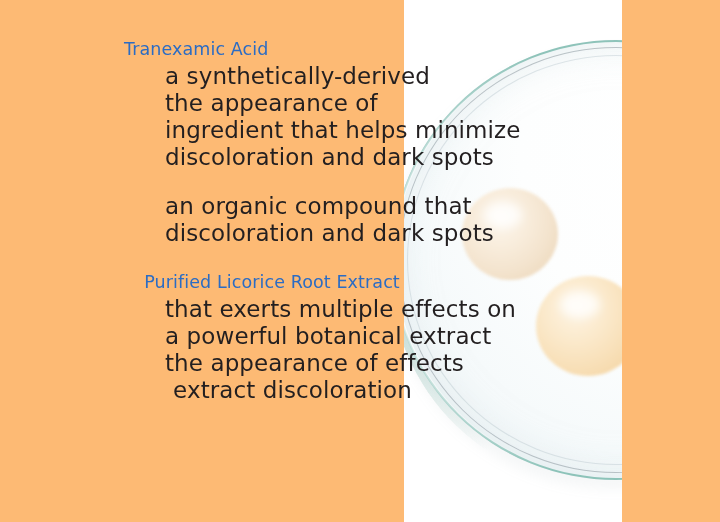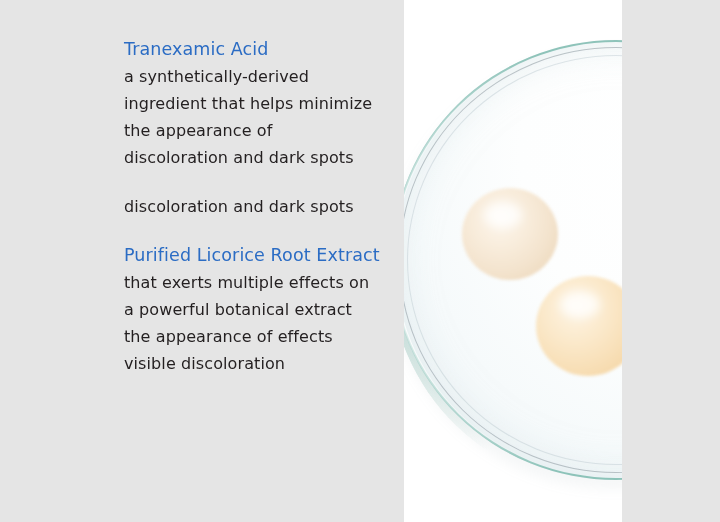--- a/index.html
+++ b/index.html
@@ -7,49 +7,50 @@
     padding: 0;
     background: #ffffff;
   }
   body {
     font-family: "DejaVu Sans", sans-serif;
   }
   #page {
     position: relative;
     width: 720px;
     height: 522px;
-    background: #e5e5e5;
+    background: #fdba74;
     overflow: hidden;
   }
 
   
   #text-column {
     position: absolute;
     left: 124px;
     top: 36px;
     width: 296px;
     z-index: 5;
   }
   .ingredient-block {
     margin: 0 0 22px 0;
   }
-  .ingredient-block:last-child { margin-bottom: 0; }
+  .ingredient-block:last-child { margin-bottom: 0; text-align: center; }
 
   .ingredient-name {
     font-size: 17.5px;
     line-height: 27px;
     color: #2b6cc4;
     letter-spacing: 0.1px;
     white-space: nowrap;
   }
   .ingredient-desc {
-    font-size: 16px;
+    font-size: 23px;
     line-height: 27px;
     color: #231f20;
     letter-spacing: 0.1px;
+    margin-left: 41px;
   }
   .ingredient-desc .ln { display: block; white-space: nowrap; }
 
   
   #photo {
     position: absolute;
     left: 404px;
     top: 0;
     width: 218px;   
     height: 522px;
@@ -247,36 +248,37 @@
       </div>
     </div>
   </div>
 
   <div id="text-column">
 
     <div class="ingredient-block">
       <div class="ingredient-name">Tranexamic Acid</div>
       <div class="ingredient-desc">
         <span class="ln">a synthetically-derived</span>
+        <span class="ln">the appearance of</span>
         <span class="ln">ingredient that helps minimize</span>
-        <span class="ln">the appearance of</span>
         <span class="ln">discoloration and dark spots</span>
       </div>
     </div>
 
     <div class="ingredient-block">
       <div class="ingredient-desc">
+        <span class="ln">an organic compound that</span>
         <span class="ln">discoloration and dark spots</span>
       </div>
     </div>
 
     <div class="ingredient-block">
       <div class="ingredient-name">Purified Licorice Root Extract</div>
       <div class="ingredient-desc">
         <span class="ln">that exerts multiple effects on</span>
         <span class="ln">a powerful botanical extract</span>
         <span class="ln">the appearance of effects</span>
-        <span class="ln">visible discoloration</span>
+        <span class="ln">extract discoloration</span>
       </div>
     </div>
 
   </div>
 </div>
 
 </body></html>

